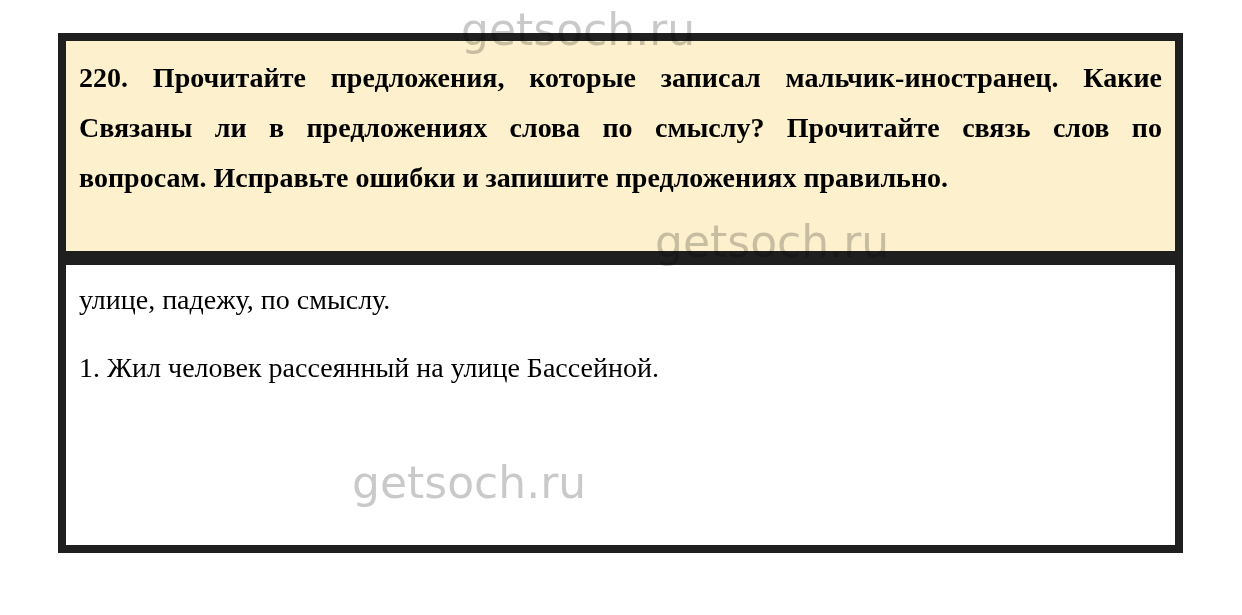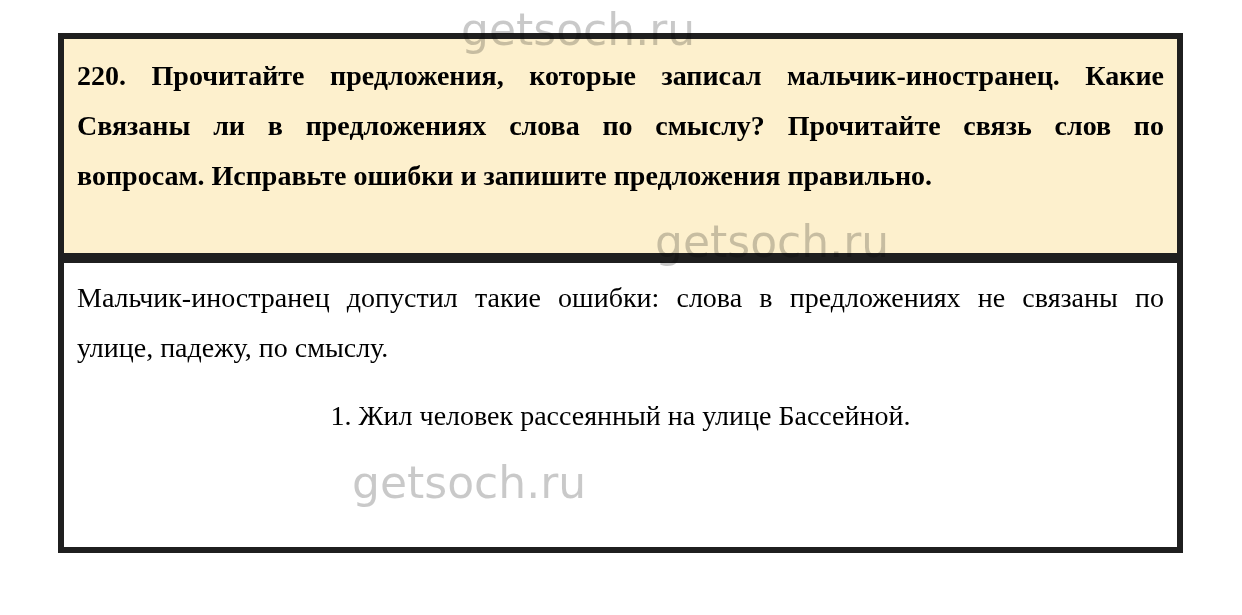--- a/index.html
+++ b/index.html
@@ -13,21 +13,21 @@
     position: relative;
     overflow: hidden;
     font-family: "Liberation Serif", serif;
     color: #000000;
   }
   .box {
     position: absolute;
     left: 58px;
     width: 1125px;
     box-sizing: border-box;
-    border: 6px solid #000000;
+    border: 8px solid #000000;
     padding: 0 13px;
   }
   .task-box {
     top: 33px;
     height: 226px;
     background: #fdf0cd;
     padding-top: 12px;
   }
   .answer-box {
     top: 257px;
@@ -38,46 +38,45 @@
   .line {
     font-size: 28px;
     line-height: 50px;
     white-space: normal;
   }
   .bold { font-weight: bold; }
   .justify {
     text-align: justify;
     text-align-last: justify;
   }
-  .answer-list { margin-top: 18px; text-align: center; }
+  .answer-list { margin-top: 18px; }
   .wm {
     position: absolute;
     font-family: "DejaVu Sans", sans-serif;
     font-size: 44px;
     line-height: 1;
     color: rgba(0, 0, 0, 0.21);
     white-space: nowrap;
     z-index: 5;
     pointer-events: none;
   }
   .wm-top    { left: 461px; top: 8px; }
   .wm-middle { left: 655px; top: 220px; }
   .wm-bottom { left: 352px; top: 461px; }
 </style>
 </head>
 <body>
 
 <div class="box task-box" style="background: rgb(253, 240, 205); border-color: rgb(31, 31, 31);">
   <div class="line bold justify">220. Прочитайте предложения, которые записал мальчик-иностранец. Какие</div>
   <div class="line bold justify">Связаны ли в предложениях слова по смыслу? Прочитайте связь слов по</div>
-  <div class="line bold">вопросам. Исправьте ошибки и запишите предложения правильно.</div>
+  <div class="line bold">вопросам. Исправьте ошибки и запишите предложениях правильно.</div>
 </div>
 
 <div class="box answer-box" style="background: rgb(255, 255, 255); border-color: rgb(31, 31, 31);">
-  <div class="line justify">Мальчик-иностранец допустил такие ошибки: слова в предложениях не связаны по</div>
   <div class="line">улице, падежу, по смыслу.</div>
   <div class="answer-list">
     <div class="line">1. Жил человек рассеянный на улице Бассейной.</div>
   </div>
 </div>
 
 <div class="wm wm-top" style="color: rgba(0, 0, 0, 0.21);">getsoch.ru</div>
 <div class="wm wm-middle" style="color: rgba(0, 0, 0, 0.21);">getsoch.ru</div>
 <div class="wm wm-bottom" style="color: rgba(0, 0, 0, 0.21);">getsoch.ru</div>
 

